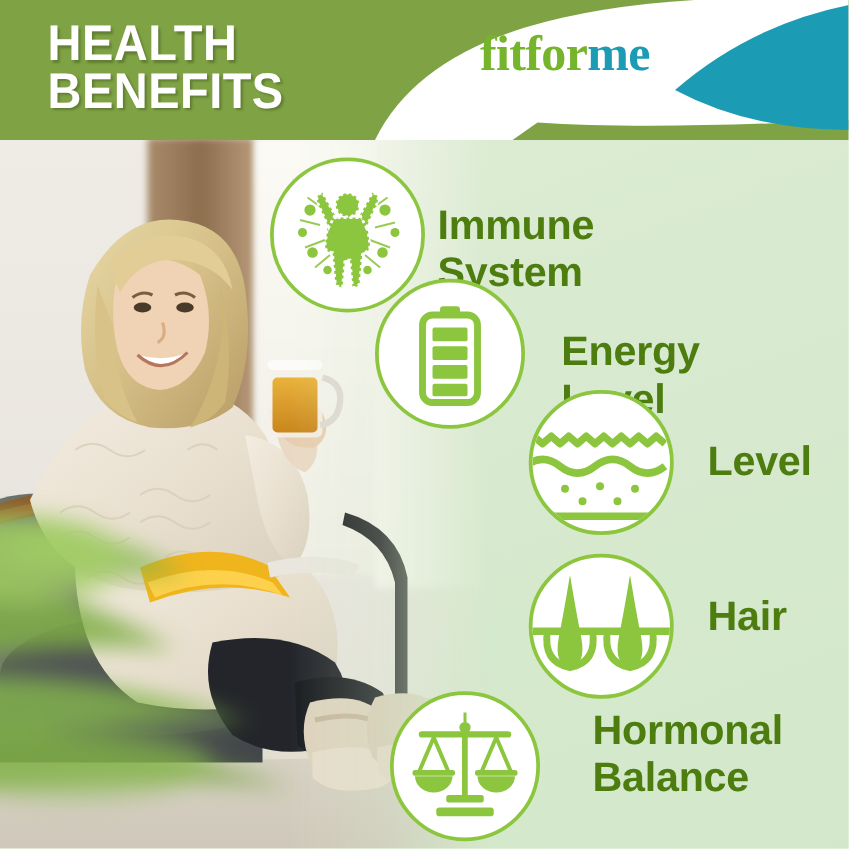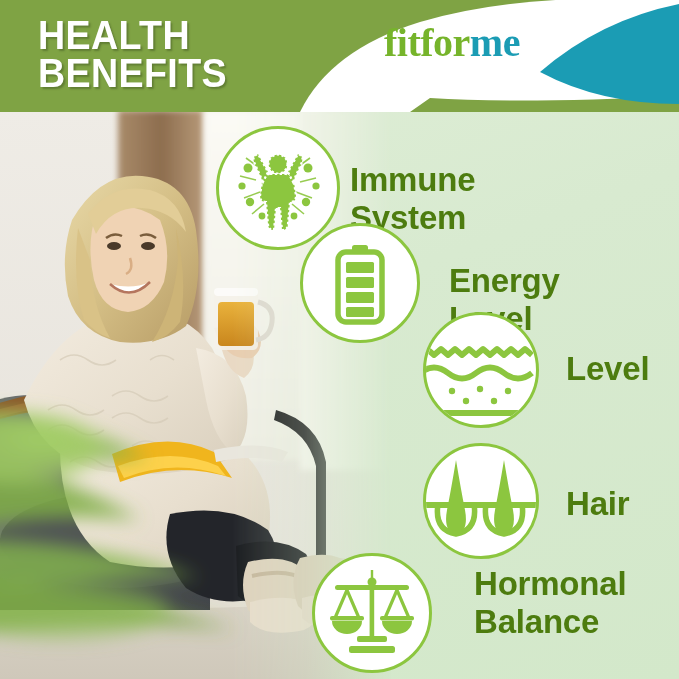--- a/index.html
+++ b/index.html
@@ -112,21 +112,21 @@
   #row-immune .icon-circle { left: 216px; top: 126px; width: 124px; height: 124px; }
   #row-immune .benefit-label { left: 350px; top: 161px; }
 
   #row-energy .icon-circle { left: 300px; top: 223px; width: 120px; height: 120px; }
   #row-energy .benefit-label { left: 449px; top: 262px; }
 
   #row-skin .icon-circle { left: 423px; top: 312px; width: 116px; height: 116px; }
   #row-skin .benefit-label { left: 566px; top: 350px; }
 
   #row-hair .icon-circle { left: 423px; top: 443px; width: 116px; height: 116px; }
-  #row-hair .benefit-label { left: 566px; top: 485px; text-align: center; }
+  #row-hair .benefit-label { left: 566px; top: 474px; text-align: center; }
 
   #row-hormonal .icon-circle { left: 312px; top: 553px; width: 120px; height: 120px; }
   #row-hormonal .benefit-label { left: 474px; top: 565px; }
 </style>
 </head>
 <body>
 
 <div id="infographic">
 
   <div class="bg-field"></div>

